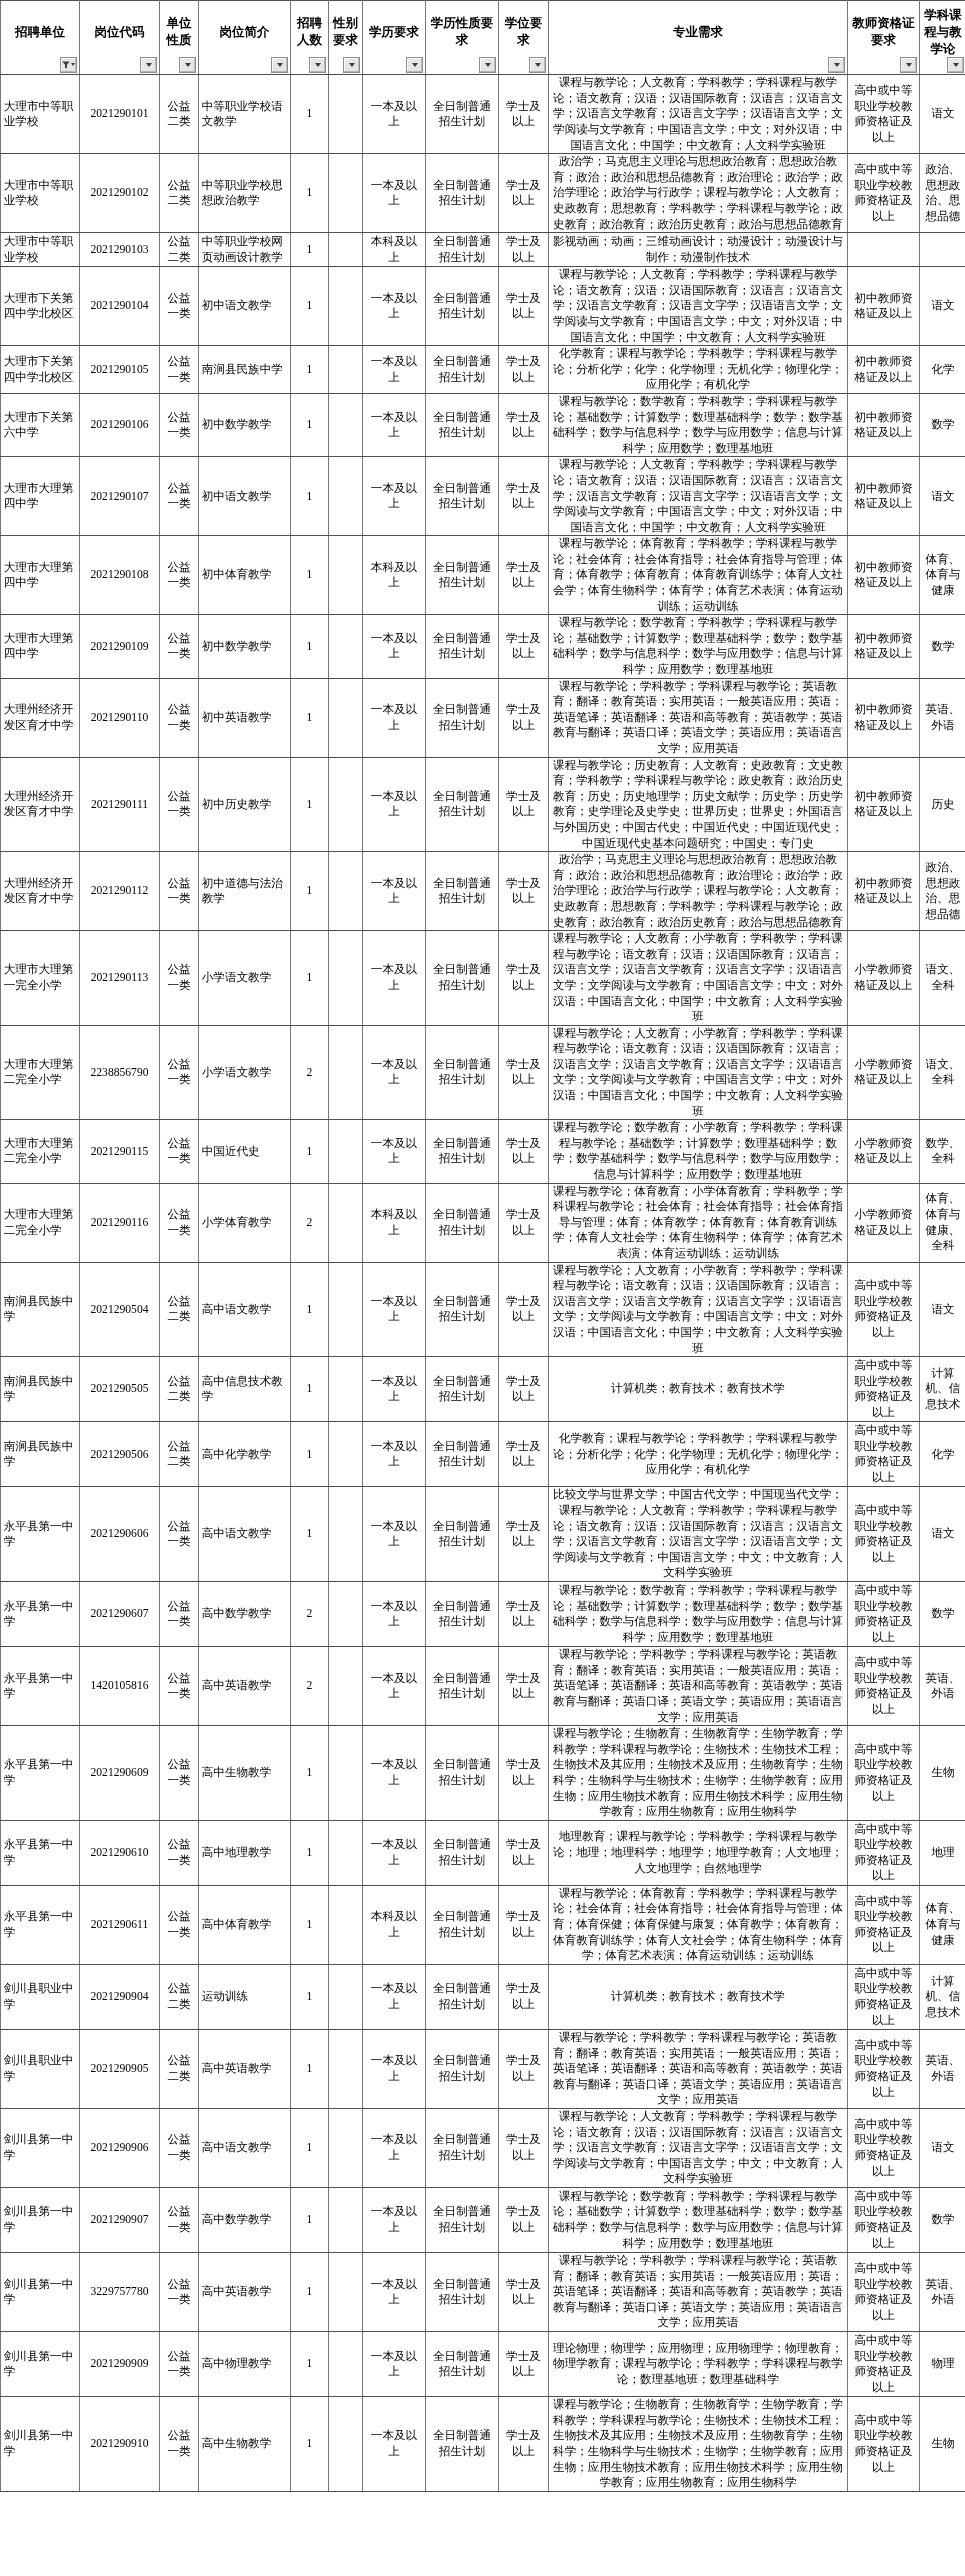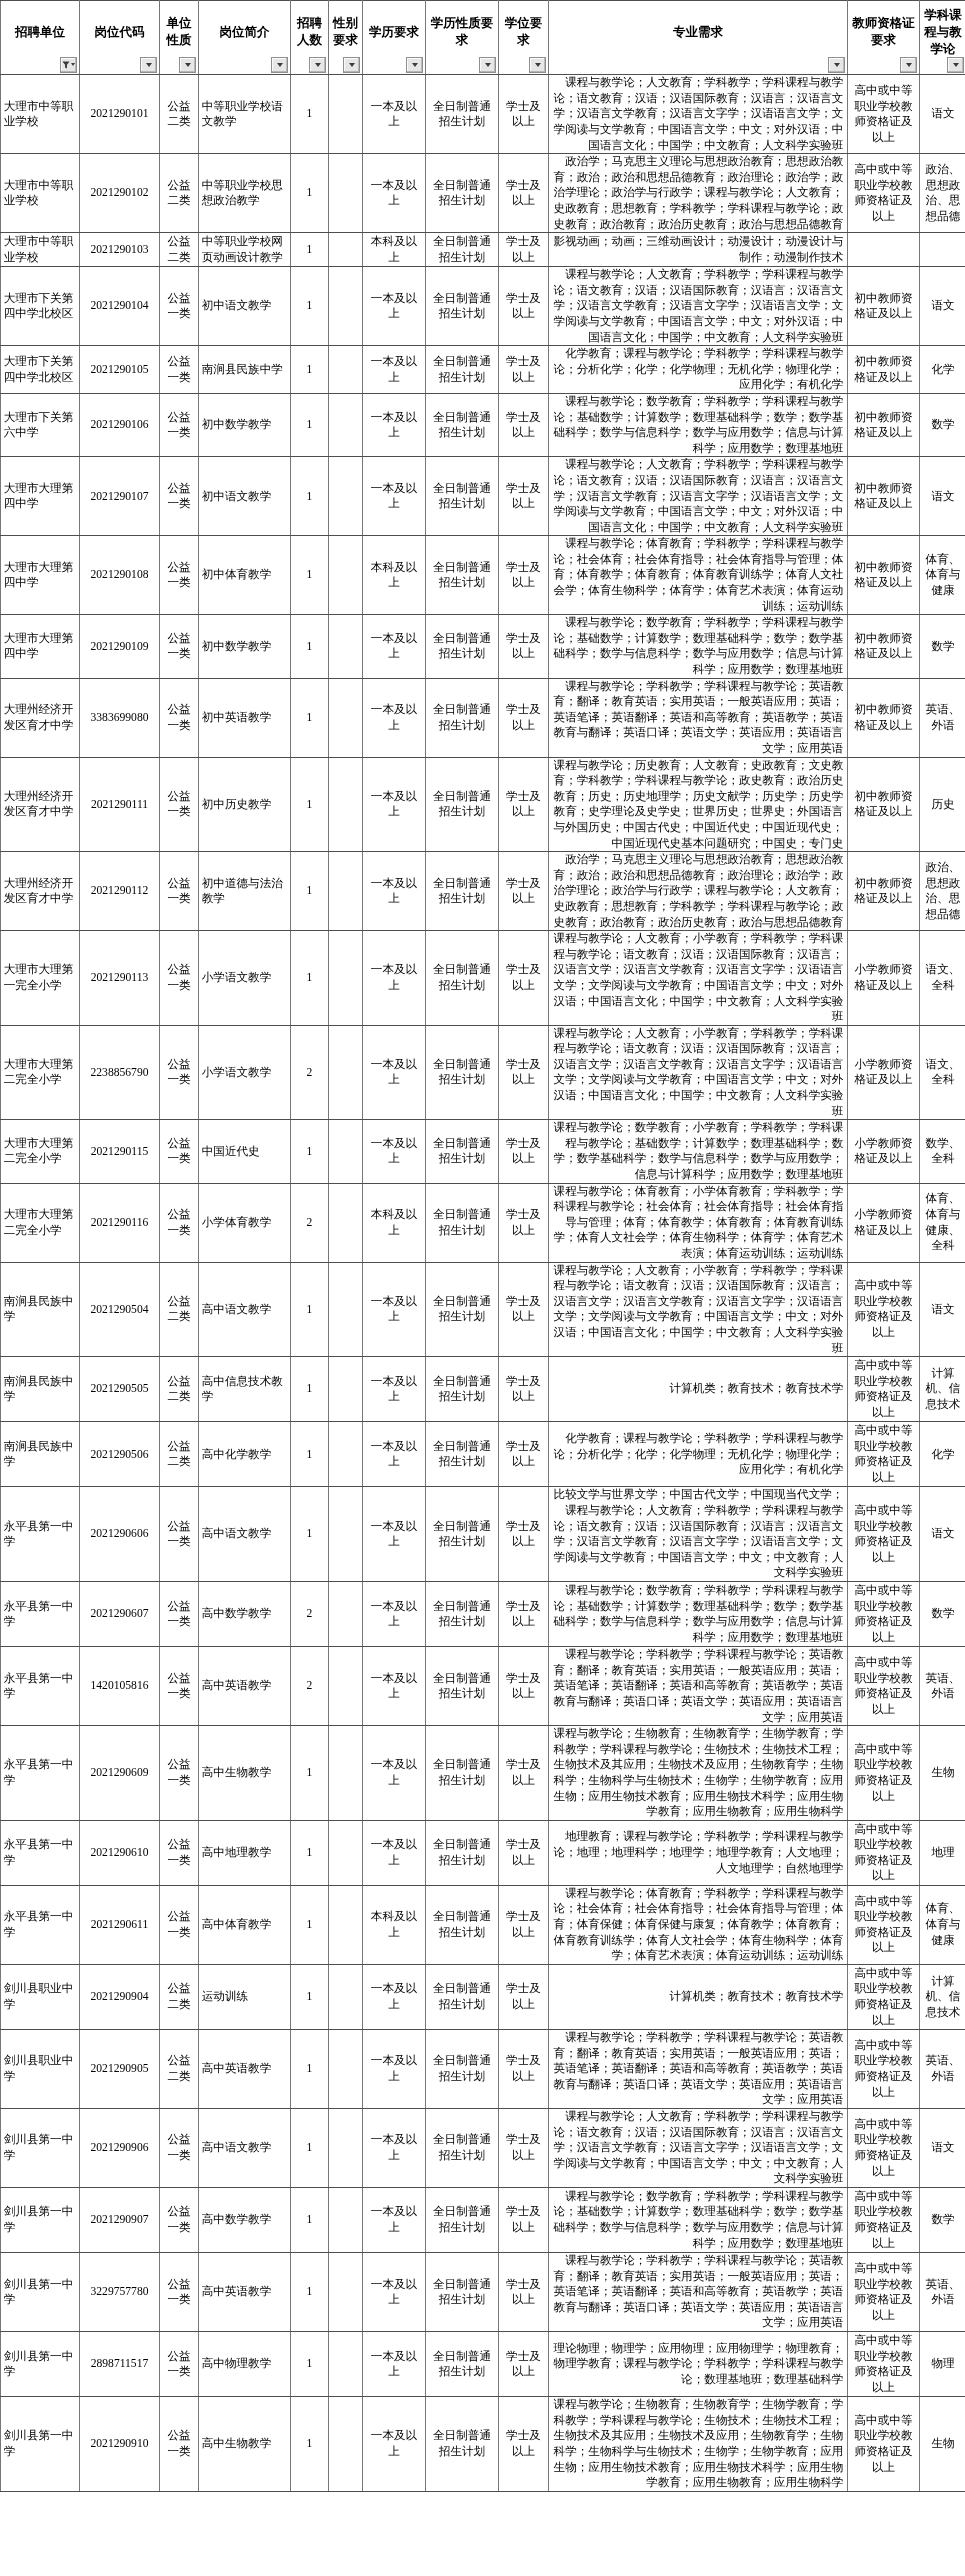--- a/index.html
+++ b/index.html
@@ -7,21 +7,21 @@
        font-family:"Liberation Serif","DejaVu Serif",serif;color:#000;}
   .screen{width:966px;height:2576px;overflow:hidden;background:#fff;}
   table{border-collapse:collapse;table-layout:fixed;width:966px;background:#fff;}
   th,td{border-left:0.9px solid #777;border-right:0.9px solid #777;
         border-top:1.8px solid #4f4f4f;border-bottom:1.8px solid #4f4f4f;
         padding:0.9px 2.7px;vertical-align:middle;word-break:break-all;}
   thead th{height:59px;font-size:12.5px;font-weight:bold;text-align:center;
            position:relative;line-height:17px;padding:1.8px 2.7px 12.5px 2.7px;}
   td{font-size:11.6px;line-height:15.6px;text-align:center;}
   td.al{text-align:left;}
-  td.majors{padding:0 3.6px;text-align:right;margin-top:12px;}
+  td.majors{padding:0 3.6px;text-align:center;margin-top:12px;}
   .filter-btn{position:absolute;right:1.8px;bottom:1.8px;width:15px;height:13.4px;
               background:#e7e6e6;border:0.9px solid #8f8f8f;
               box-shadow:inset -0.9px -0.9px 0 #b5b5b5, inset 0.9px 0.9px 0 #fdfdfd;
               display:flex;align-items:center;justify-content:center;cursor:pointer;}
   .tri{width:0;height:0;border-left:3.6px solid transparent;border-right:3.6px solid transparent;
        border-top:4.5px solid #3c3c3c;display:inline-block;}
   .funnel{display:inline-block;margin-right:0.9px;}
   .tri-sm{width:0;height:0;border-left:2.7px solid transparent;border-right:2.7px solid transparent;
        border-top:3.6px solid #3c3c3c;display:inline-block;vertical-align:bottom;}
 </style>
@@ -209,21 +209,21 @@
           <td></td>
           <td>一本及以上</td>
           <td>全日制普通招生计划</td>
           <td>学士及以上</td>
           <td class="majors">课程与教学论；数学教育；学科教学；学科课程与教学论；基础数学；计算数学；数理基础科学；数学；数学基础科学；数学与信息科学；数学与应用数学；信息与计算科学；应用数学；数理基地班</td>
           <td>初中教师资格证及以上</td>
           <td>数学</td>
         </tr>
         <tr>
           <td class="al">大理州经济开发区育才中学</td>
-          <td>3383699080</td>
+          <td>2021290110</td>
           <td>公益一类</td>
           <td class="al">初中英语教学</td>
           <td>1</td>
           <td></td>
           <td>一本及以上</td>
           <td>全日制普通招生计划</td>
           <td>学士及以上</td>
           <td class="majors">课程与教学论；学科教学；学科课程与教学论；英语教育；翻译；教育英语；实用英语；一般英语应用；英语；英语笔译；英语翻译；英语和高等教育；英语教学；英语教育与翻译；英语口译；英语文学；英语应用；英语语言文学；应用英语</td>
           <td>初中教师资格证及以上</td>
           <td>英语、外语</td>
@@ -503,21 +503,21 @@
           <td></td>
           <td>一本及以上</td>
           <td>全日制普通招生计划</td>
           <td>学士及以上</td>
           <td class="majors">课程与教学论；学科教学；学科课程与教学论；英语教育；翻译；教育英语；实用英语；一般英语应用；英语；英语笔译；英语翻译；英语和高等教育；英语教学；英语教育与翻译；英语口译；英语文学；英语应用；英语语言文学；应用英语</td>
           <td>高中或中等职业学校教师资格证及以上</td>
           <td>英语、外语</td>
         </tr>
         <tr>
           <td class="al">剑川县第一中学</td>
-          <td>2898711517</td>
+          <td>2021290909</td>
           <td>公益一类</td>
           <td class="al">高中物理教学</td>
           <td>1</td>
           <td></td>
           <td>一本及以上</td>
           <td>全日制普通招生计划</td>
           <td>学士及以上</td>
           <td class="majors">理论物理；物理学；应用物理；应用物理学；物理教育；物理学教育；课程与教学论；学科教学；学科课程与教学论；数理基地班；数理基础科学</td>
           <td>高中或中等职业学校教师资格证及以上</td>
           <td>物理</td>

